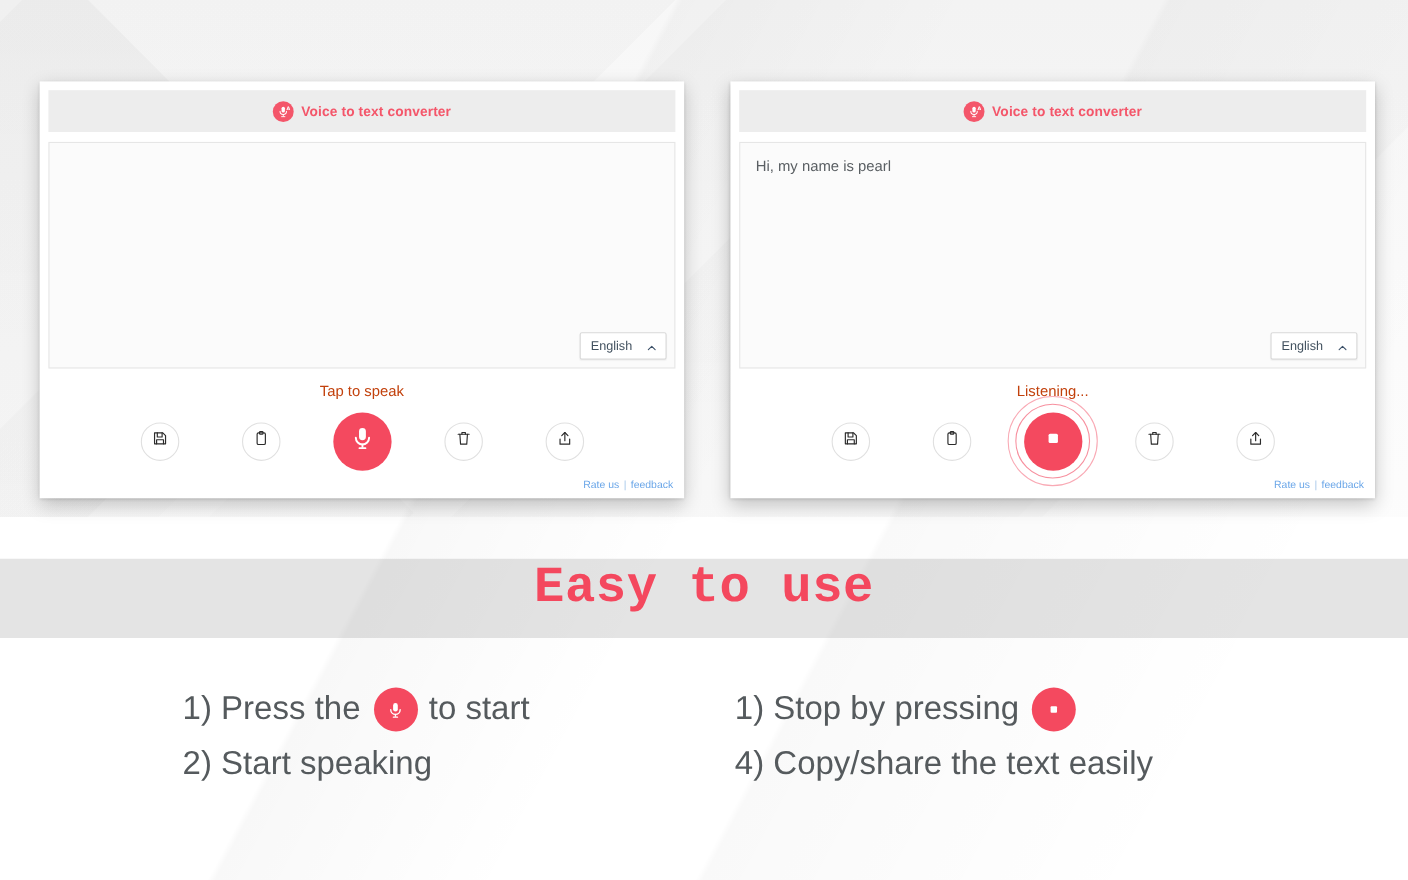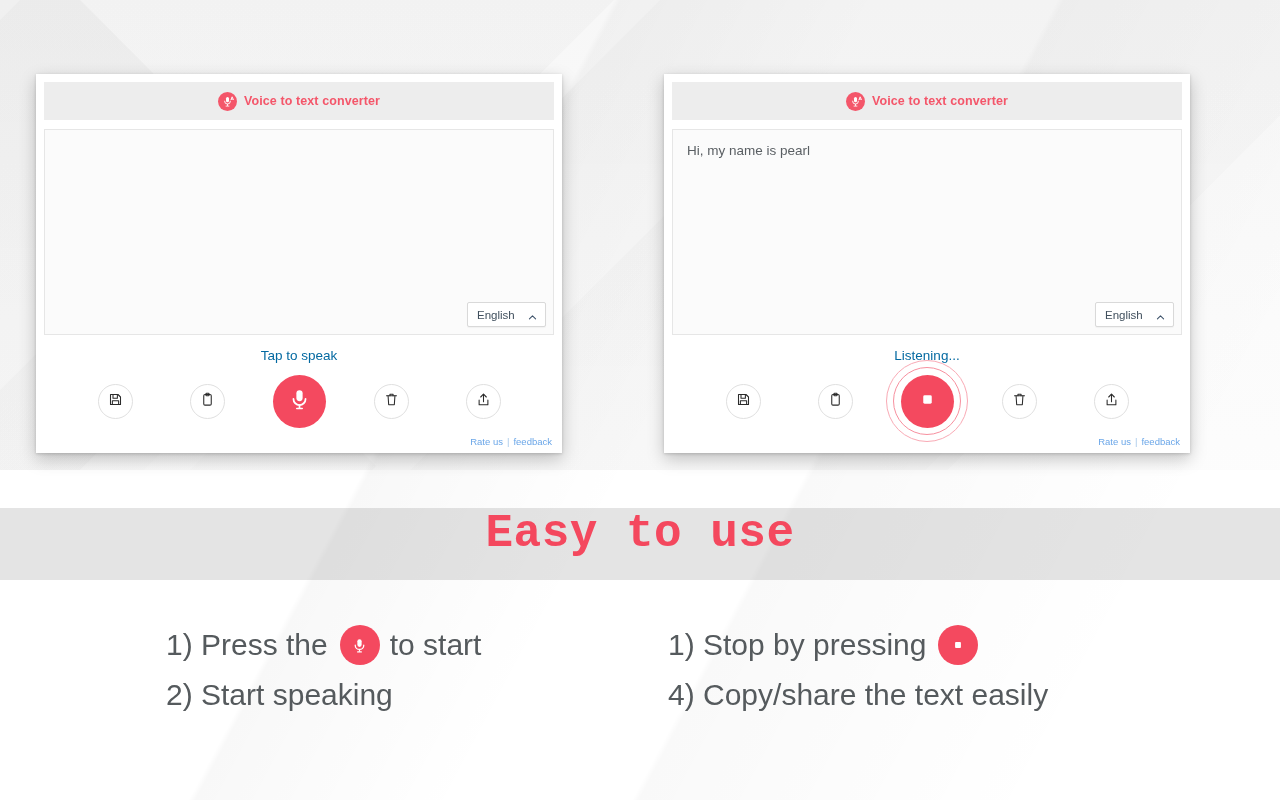--- a/index.html
+++ b/index.html
@@ -44,21 +44,21 @@
     background:
       linear-gradient(118deg, rgba(0,0,0,0) 36%, rgba(0,0,0,0.028) 36.4%, rgba(0,0,0,0.0) 52%),
       linear-gradient(118deg, rgba(0,0,0,0) 62%, rgba(0,0,0,0.022) 62.4%, rgba(0,0,0,0.0) 86%);
     pointer-events:none;
   }
 
   
   .panels { position:absolute; z-index:3; left:0; top:0; width:1280px; height:470px; }
   .panel {
     position:absolute;
-    width:526px; height:379px;
+    width:586px; height:379px;
     background:#ffffff;
     box-shadow: 0 6px 16px rgba(0,0,0,0.22), 0 1px 3px rgba(0,0,0,0.16);
   }
   .panel.p1 { left:36px; top:74px; }
   .panel.p2 { left:664px; top:74px; }
 
   .panel-header {
     margin:8px 8px 0 8px;
     height:38px;
     background:#ededed;
@@ -97,21 +97,21 @@
     display:flex; align-items:center; justify-content:space-between;
     padding:0 7px 0 9px; 
     box-shadow:0 1px 1px rgba(0,0,0,0.04);
   }
   .lang-label { font-size:11.5px; color:#41505e; }
   .chev { width:11px; height:11px; flex:0 0 auto; }
 
   .status-line {
     text-align:center;
     font-size:13.5px;
-    color:#0369a1;
+    color:#c2410c;
     margin-top:13px;
   }
 
   .toolbar {
     margin-top:9px;
     display:flex; align-items:center; justify-content:center;
     gap:0;
     height:58px;
     position:relative;
   }

